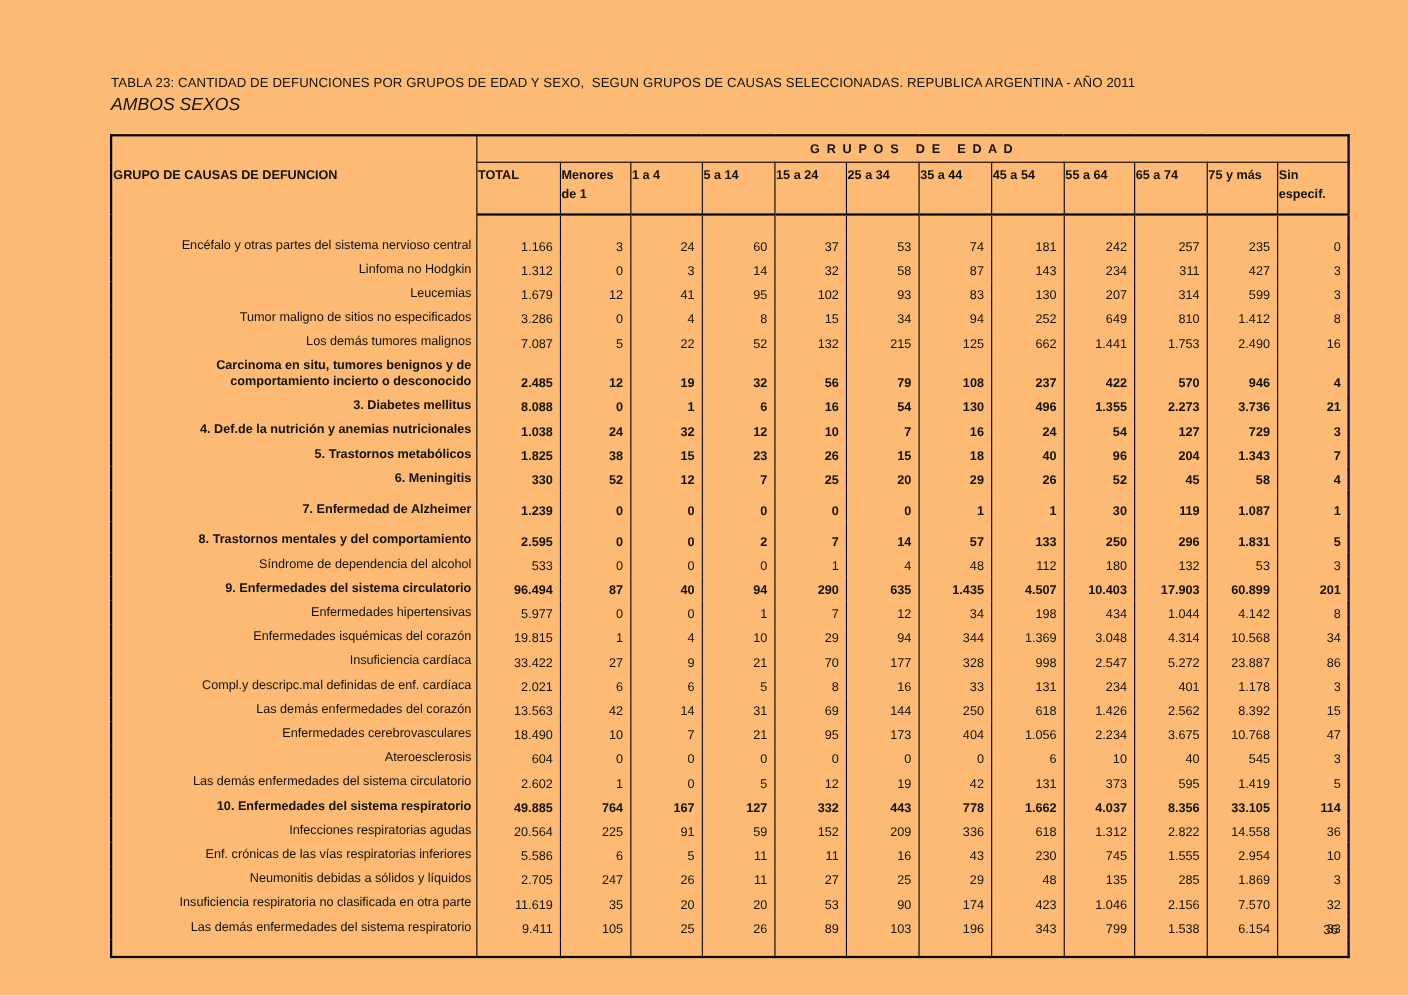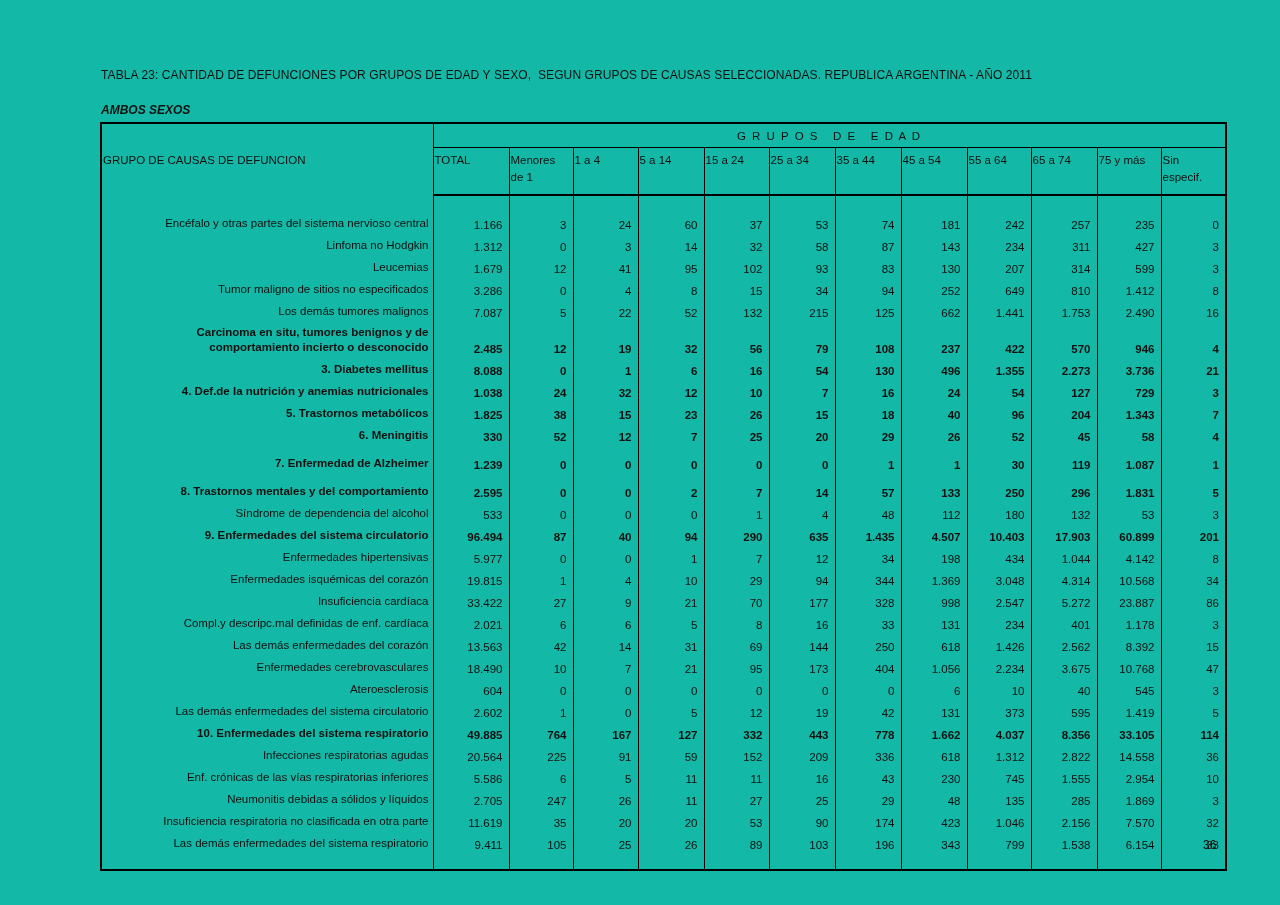--- a/index.html
+++ b/index.html
@@ -1,33 +1,33 @@
 <!DOCTYPE html>
 <html><head>
 <meta charset="utf-8">
 <style>
   html,body{margin:0;padding:0;background:#ffffff;}
   body{width:1280px;height:905px;position:relative;font-family:"Liberation Sans",sans-serif;color:#111;}
-  .sheet{position:absolute;inset:0;background:#14b8a6;}
+  .sheet{position:absolute;inset:0;background:#fdba74;}
 
   .title-block{position:absolute;left:101px;top:68px;width:1140px;}
   .doc-title{font-size:12px;white-space:pre;letter-spacing:0.1px;}
-  .doc-subtitle{font-size:12px;font-weight:bold;font-style:italic;margin-top:21px;}
+  .doc-subtitle{font-size:16px;font-weight:normal;font-style:italic;margin-top:5px;}
 
   table.stats-table{
     position:absolute;left:100px;top:122px;
     border-collapse:collapse;table-layout:fixed;
     border:2px solid #000;
     font-size:11.5px;
   }
   col.c-label{width:332px;}
   col.c-total{width:76px;}
   col.c-age{width:65px;}
 
-  th{font-weight:normal;}
+  th{font-weight:bold;}
   th.causes-header{
     border-right:1px solid #000;
     text-align:left;vertical-align:middle;
     font-size:11.5px;
   }
   th.banner{
     border-bottom:1px solid #000;
     text-align:center;height:20px;padding:2px 0 1px 0;
     white-space:pre;letter-spacing:1.5px;font-size:11.5px;
   }

